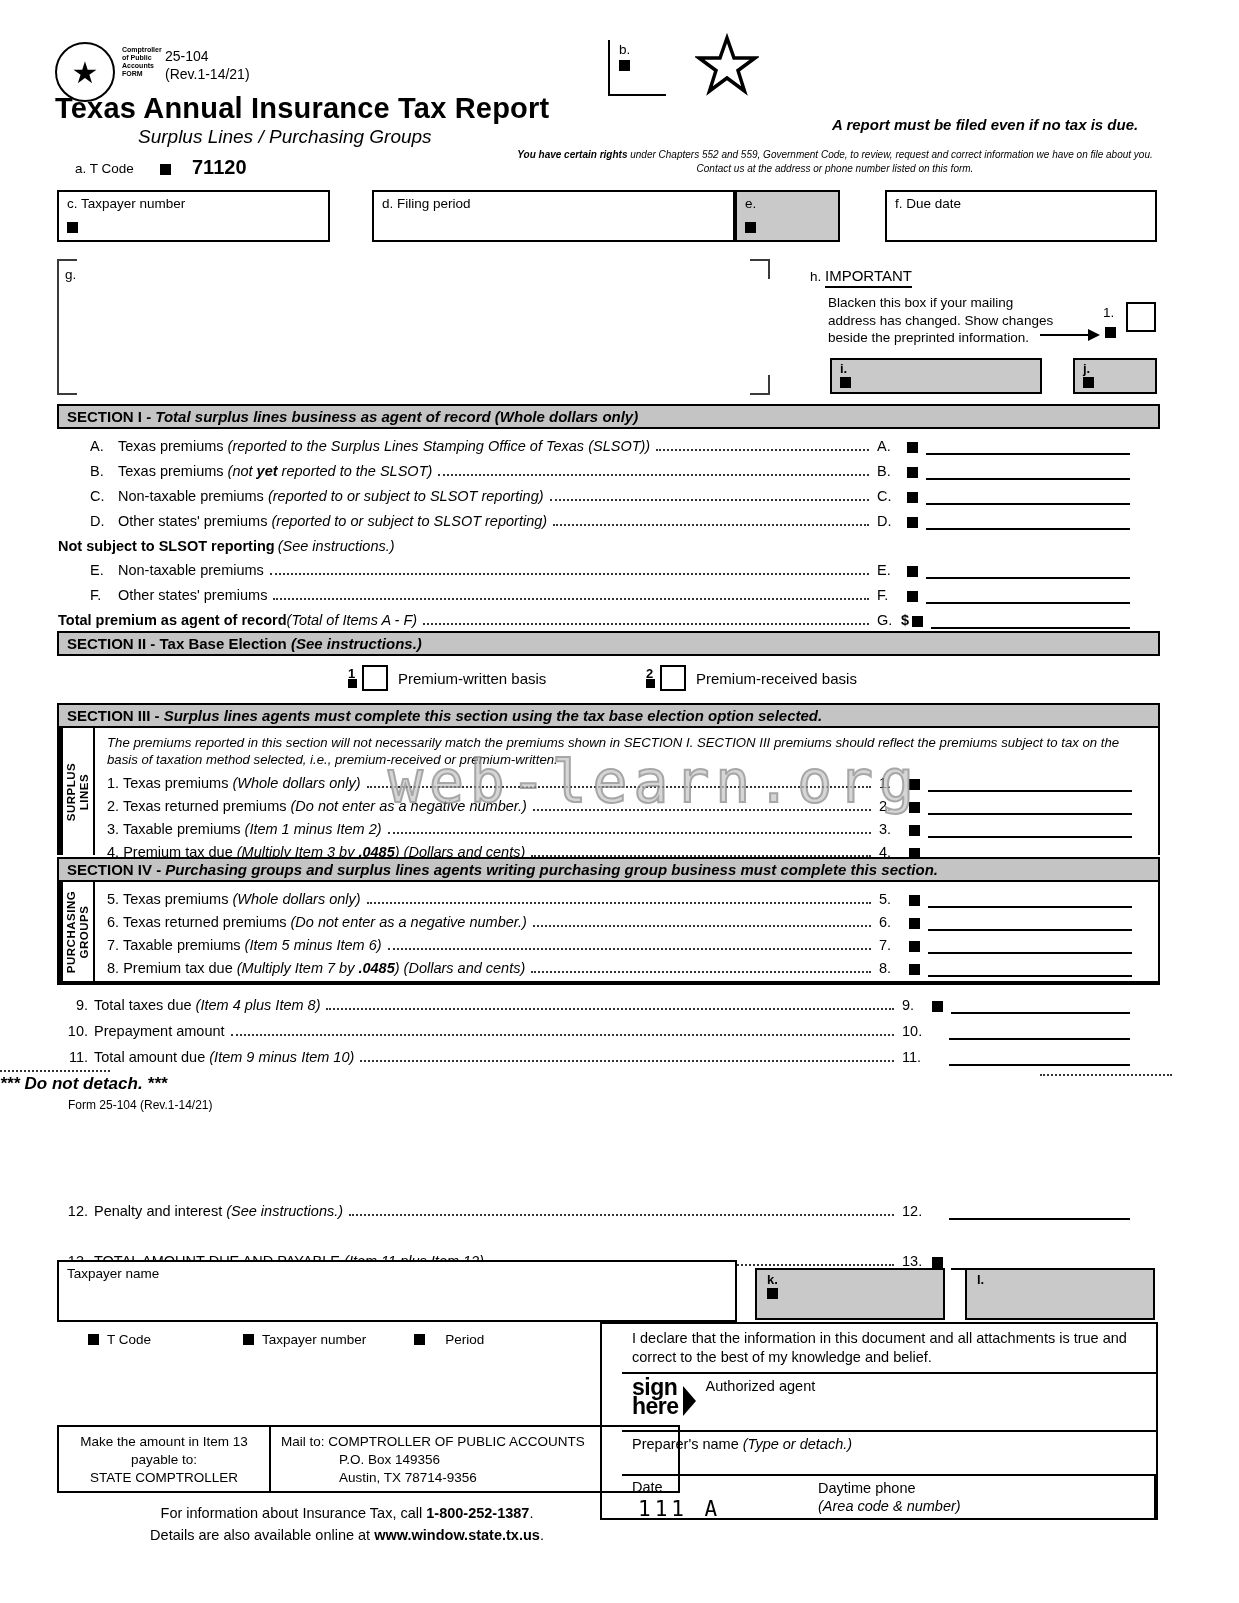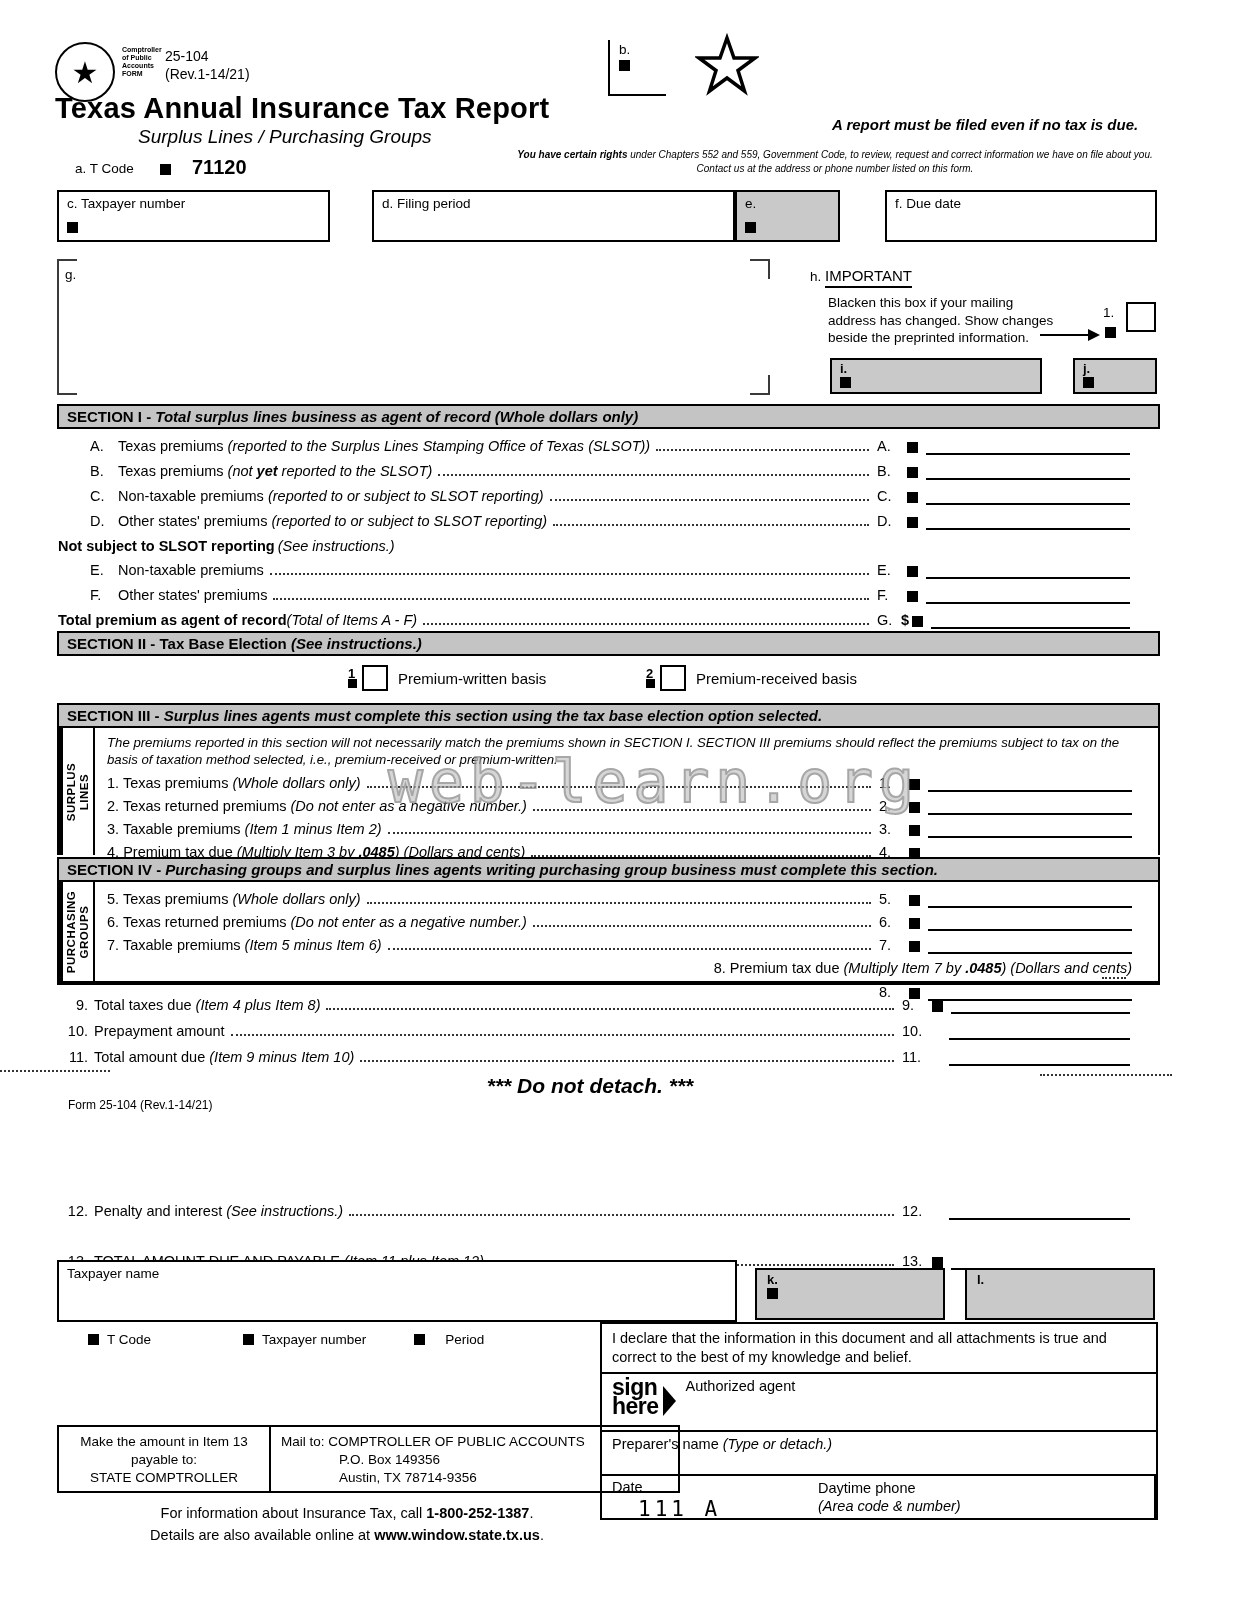--- a/index.html
+++ b/index.html
@@ -76,24 +76,24 @@
   .sec-content { flex:1 1 auto; padding:6px 26px 2px 12px; }
   .intro { font-size:13.2px; font-style:italic; line-height:1.3; margin-bottom:6px; }
 
   
   .opt { display:flex; align-items:center; }
   .opt-numcol { display:flex; flex-direction:column; align-items:flex-start; margin-right:5px; }
   .opt-num { font-weight:bold; font-size:13px; line-height:11px; }
   .opt-label { font-size:15px; margin-left:10px; }
 
   .dotted-tear { border-top:2.5px dotted #333; height:0; }
-  .detach { font-size:21px; font-weight:bold; font-style:italic; text-align:center; }
-
-  
-  .decl { border:2px solid #000; font-size:14.5px; }
+  .detach { font-size:17px; font-weight:bold; font-style:italic; text-align:left; }
+
+  
+  .decl { border:2px solid #000; font-size:14.5px;padding-left:20px; }
   .decl-row { border-top:2px solid #000; }
   .decl-row:first-child { border-top:none; }
   .sign-words { font-weight:bold; font-size:23px; line-height:0.82; letter-spacing:-0.5px; }
   .sign-tri { width:0; height:0; border-left:13px solid #000;
               border-top:15px solid transparent; border-bottom:15px solid transparent; margin-left:4px; }
 
   .paybox { border:2px solid #000; display:flex; font-size:13.5px; }
   .paycell1 { flex:0 0 212px; border-right:2px solid #000; text-align:center; padding:6px 4px; line-height:1.35; }
   .paycell2 { flex:1; padding:6px 0 6px 10px; line-height:1.35; }
 
@@ -374,21 +374,21 @@
       </div>
       <div class="li" style="margin-bottom:5px;">
         <span><span>7.</span> <span>Taxable premiums </span><i>(Item 5 minus Item 6)</i></span>
         <span class="leader"></span>
         <span class="entry">
             <span class="e-letter">7.</span>
             <span class="sq"></span>
             <span class="e-line"></span>
           </span>
       </div>
-      <div class="li" style="margin-bottom:10px;flex-direction:column;">
+      <div class="li" style="margin-bottom:10px;">
         <span><span>8.</span> <span>Premium tax due </span><i>(Multiply Item 7 by </i><i class="bi">.0485</i><i>) (Dollars and cents)</i></span>
         <span class="leader"></span>
         <span class="entry">
             <span class="e-letter">8.</span>
             <span class="sq"></span>
             <span class="e-line"></span>
           </span>
       </div>
     </div>
   </div>

